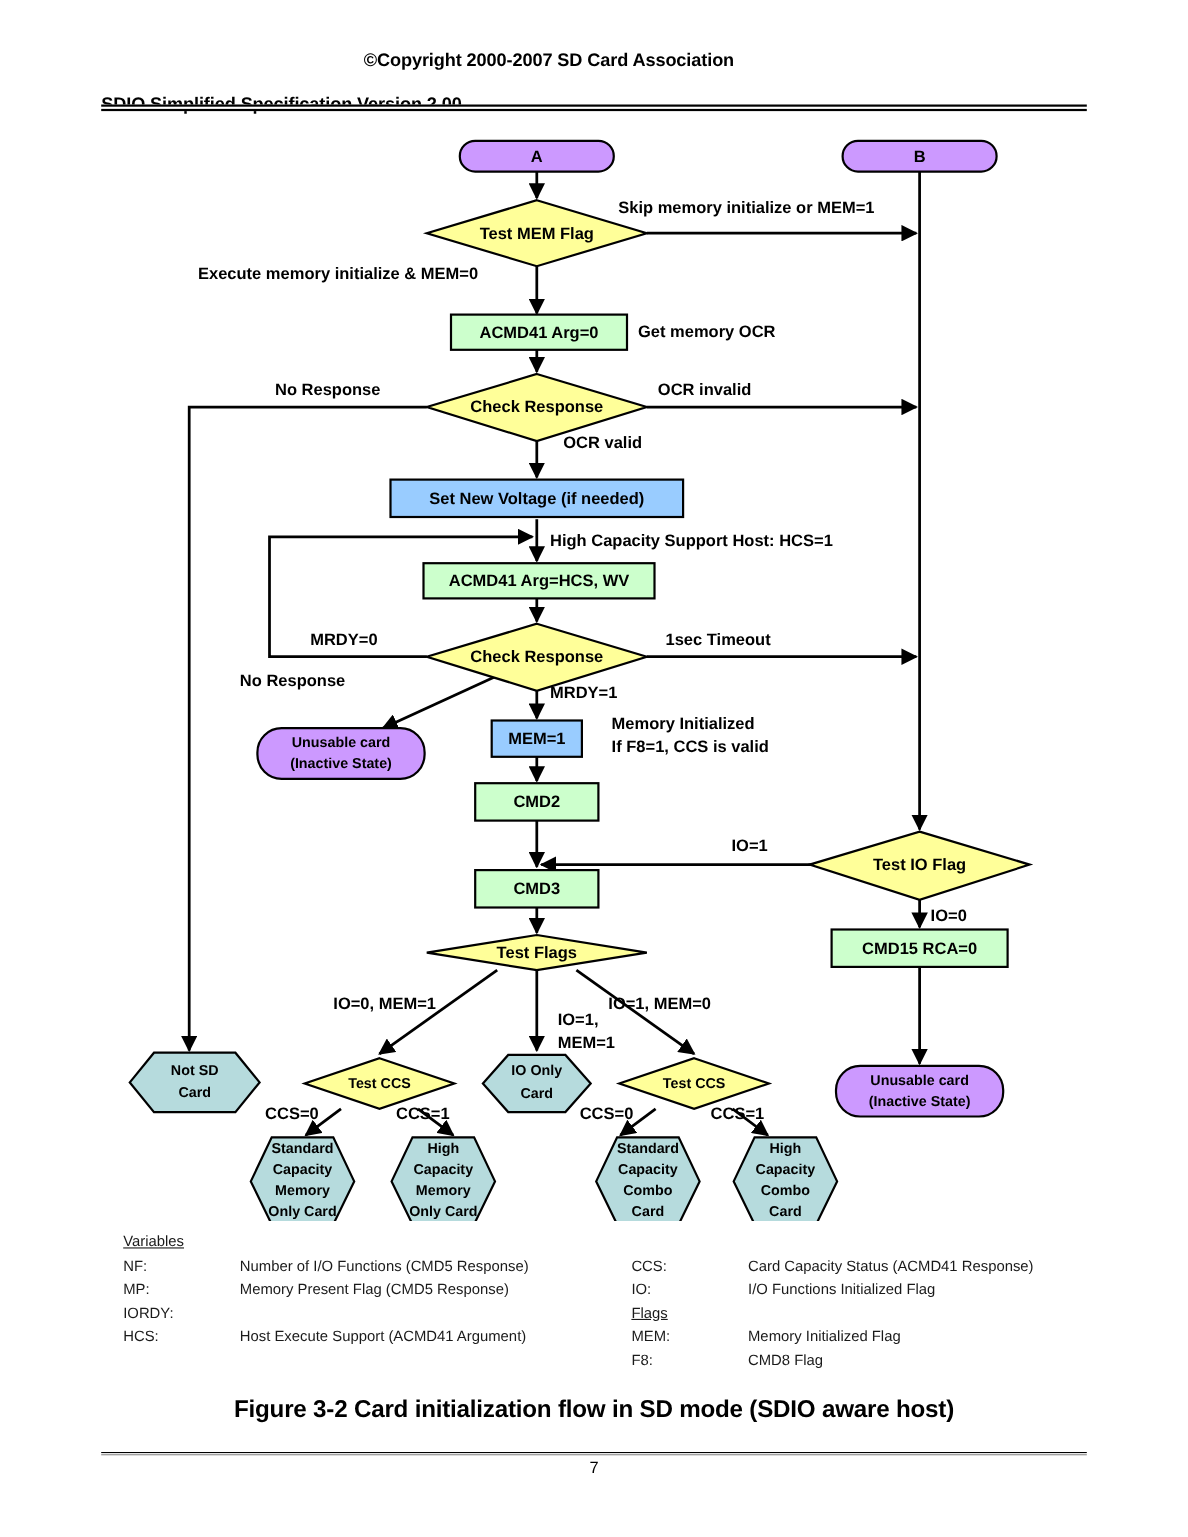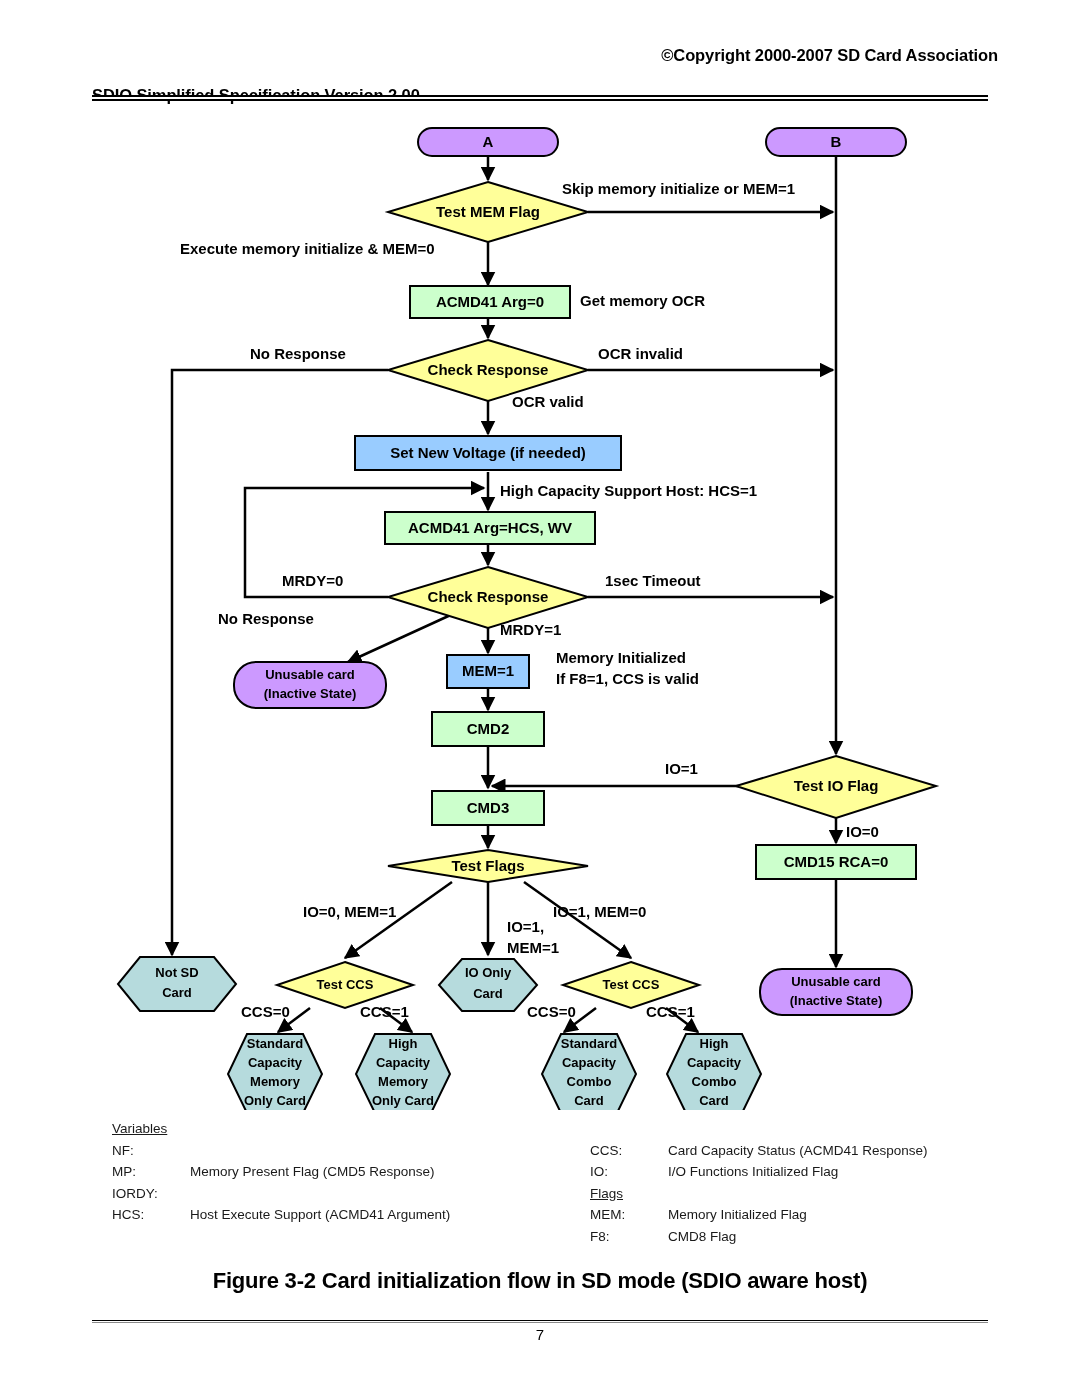--- a/index.html
+++ b/index.html
@@ -17,21 +17,21 @@
     height: 1397px;
     background: #ffffff;
     overflow: hidden;
   }
 
   
   .hdr-copyright {
     position: absolute;
     left: 0; top: 46px;
     width: 998px;
-    text-align: right;
+    text-align: center;
     font-size: 16.5px;
     font-weight: bold;
     letter-spacing: -0.1px;
   }
   .hdr-title {
     position: absolute;
     left: 92px; top: 72px;
     font-size: 16.5px;
     font-weight: bold;
     letter-spacing: -0.1px;
@@ -101,23 +101,23 @@
   
   .legend {
     position: absolute;
     left: 112px; top: 1118px;
     width: 900px;
     font-size: 13.5px;
     line-height: 21.5px;
     color: #1a1a1a;
   }
   .legend .colL { position: absolute; left: 0; top: 0; width: 470px; }
-  .legend .colR { position: absolute; left: 478px; top: 21.5px; width: 430px; }
+  .legend .colR { position: absolute; left: 462px; top: 21.5px; width: 430px; }
   .legend .hd { text-decoration: underline; }
-  .legend .row { display: flex; }
+  .legend .row { display: flex; gap: 28px; }
   .legend .key { width: 78px; flex: none; }
   .legend .val { flex: 1; }
 </style>
 </head>
 <body>
 
 <div id="page">
 
   <div class="hdr-copyright">©Copyright 2000-2007 SD Card Association</div>
   <div class="hdr-title">SDIO Simplified Specification Version 2.00</div>
@@ -346,20 +346,21 @@
       <text class="edgelabel" x="527" y="903">CCS=0</text>
       <text class="edgelabel" x="646" y="903">CCS=1</text>
     </g>
   </svg>
 
   <div class="legend">
     <div class="colL">
       <div class="hd">Variables</div>
       <div class="row">
         <span class="key">NF:</span>
+        <span class="val">Number of I/O Functions (CMD5 Response)</span>
       </div>
       <div class="row">
         <span class="key">MP:</span>
         <span class="val">Memory Present Flag (CMD5 Response)</span>
       </div>
       <div class="row">
         <span class="key">IORDY:</span>
       </div>
       <div class="row">
         <span class="key">HCS:</span>

